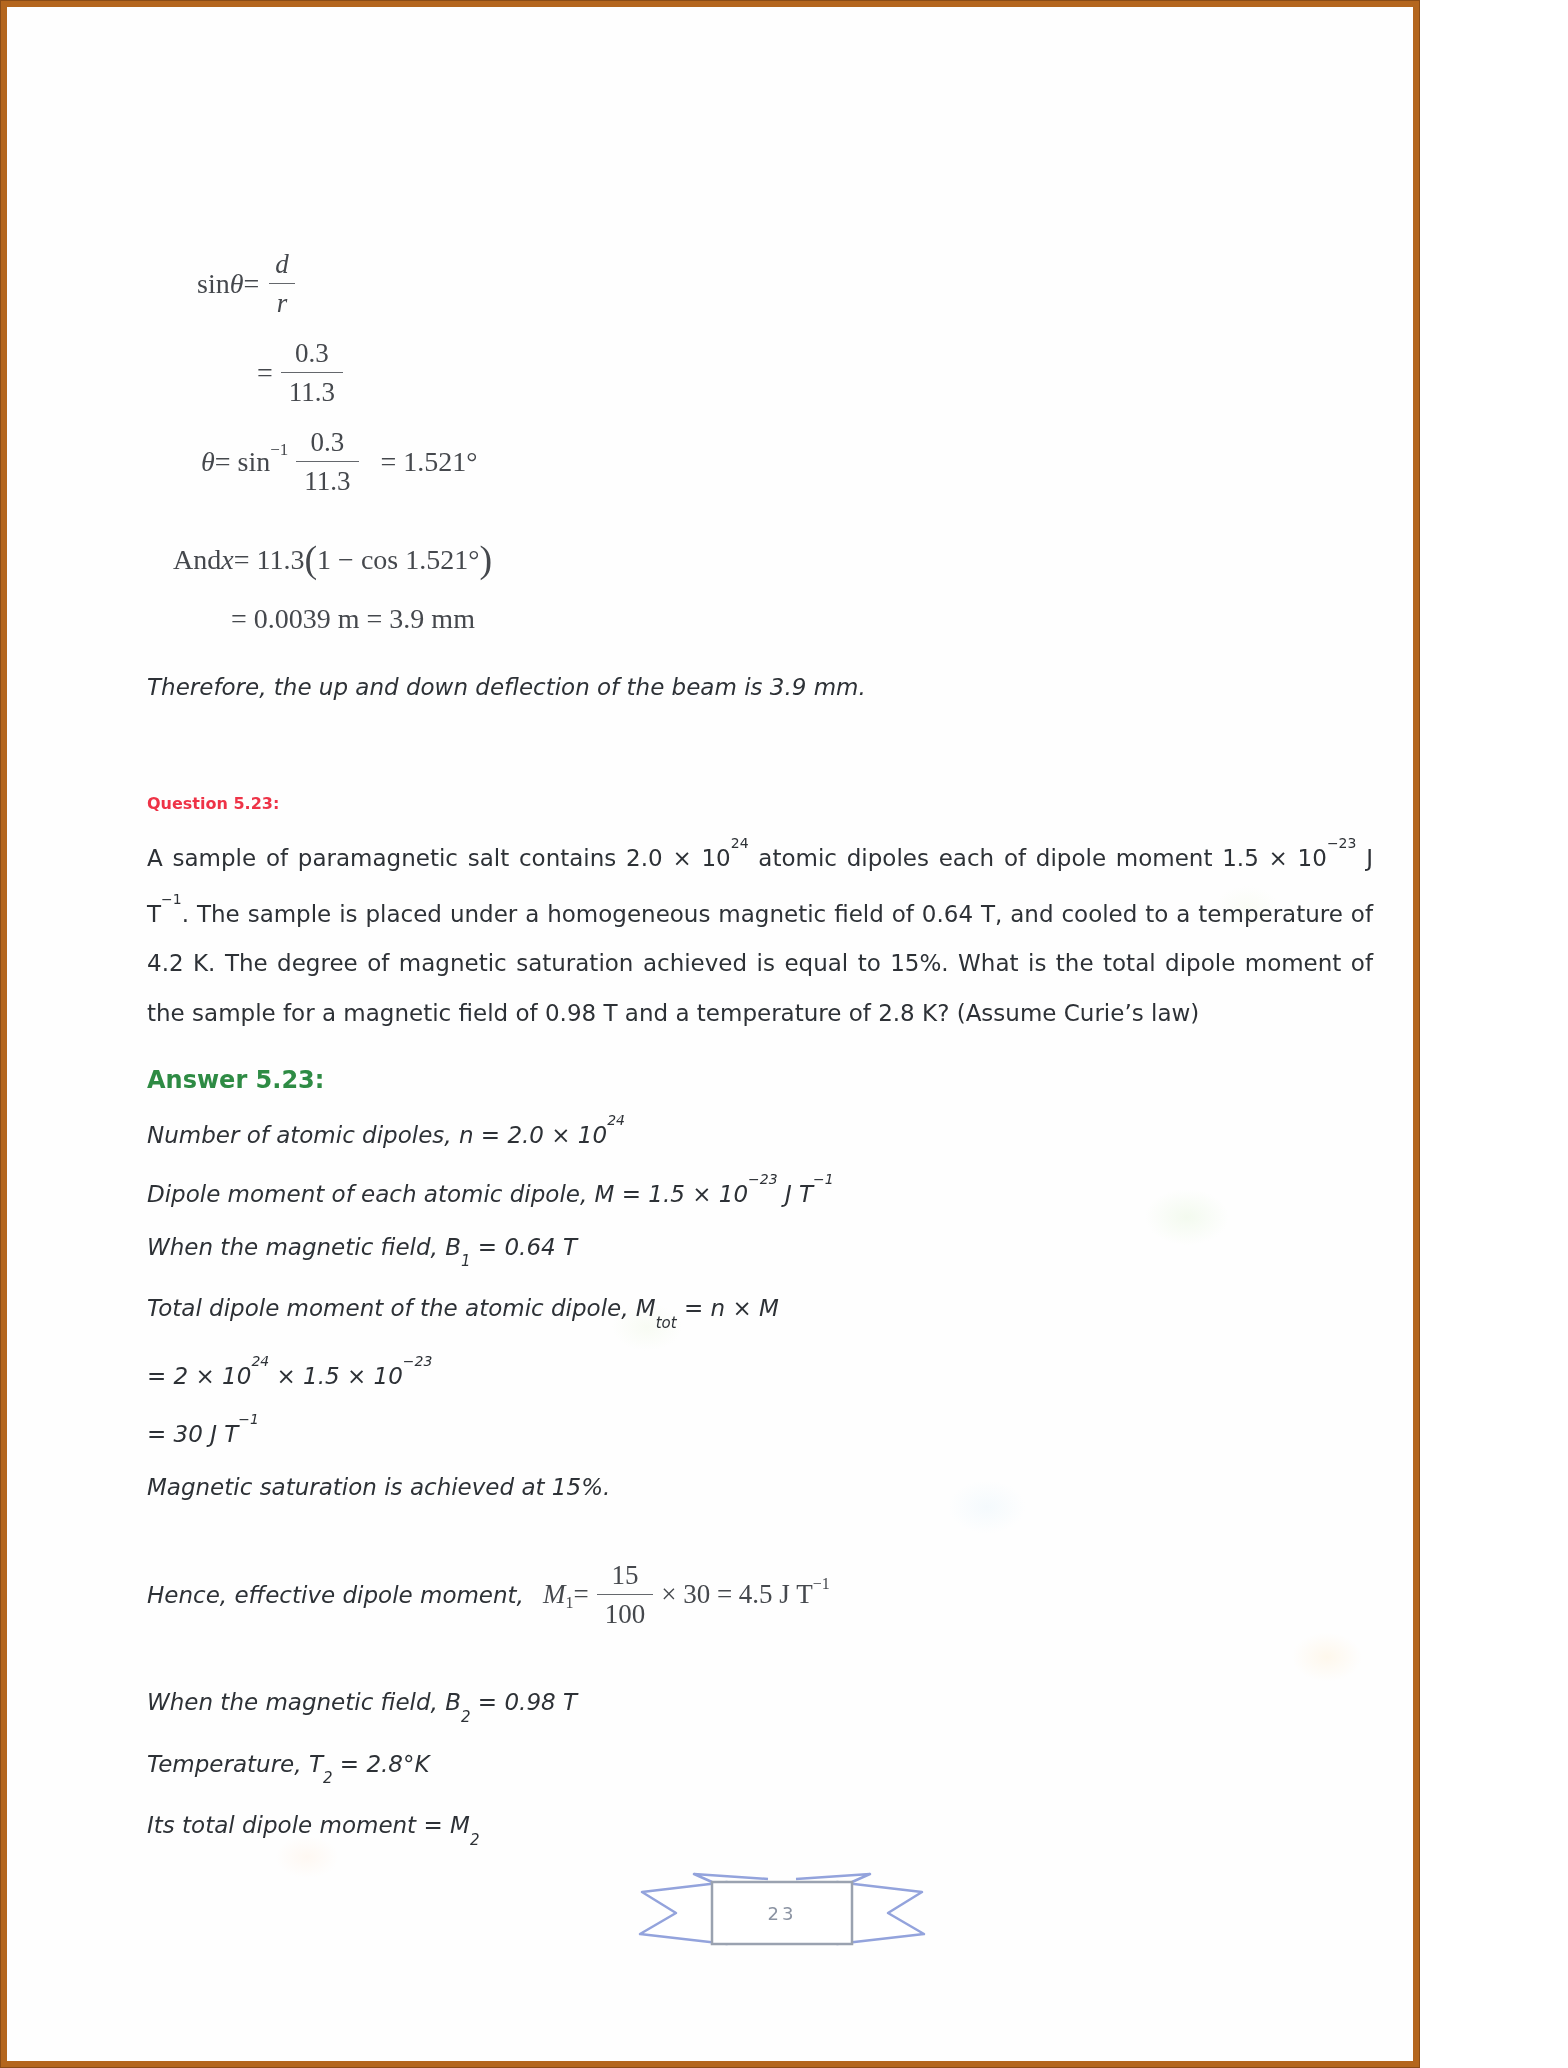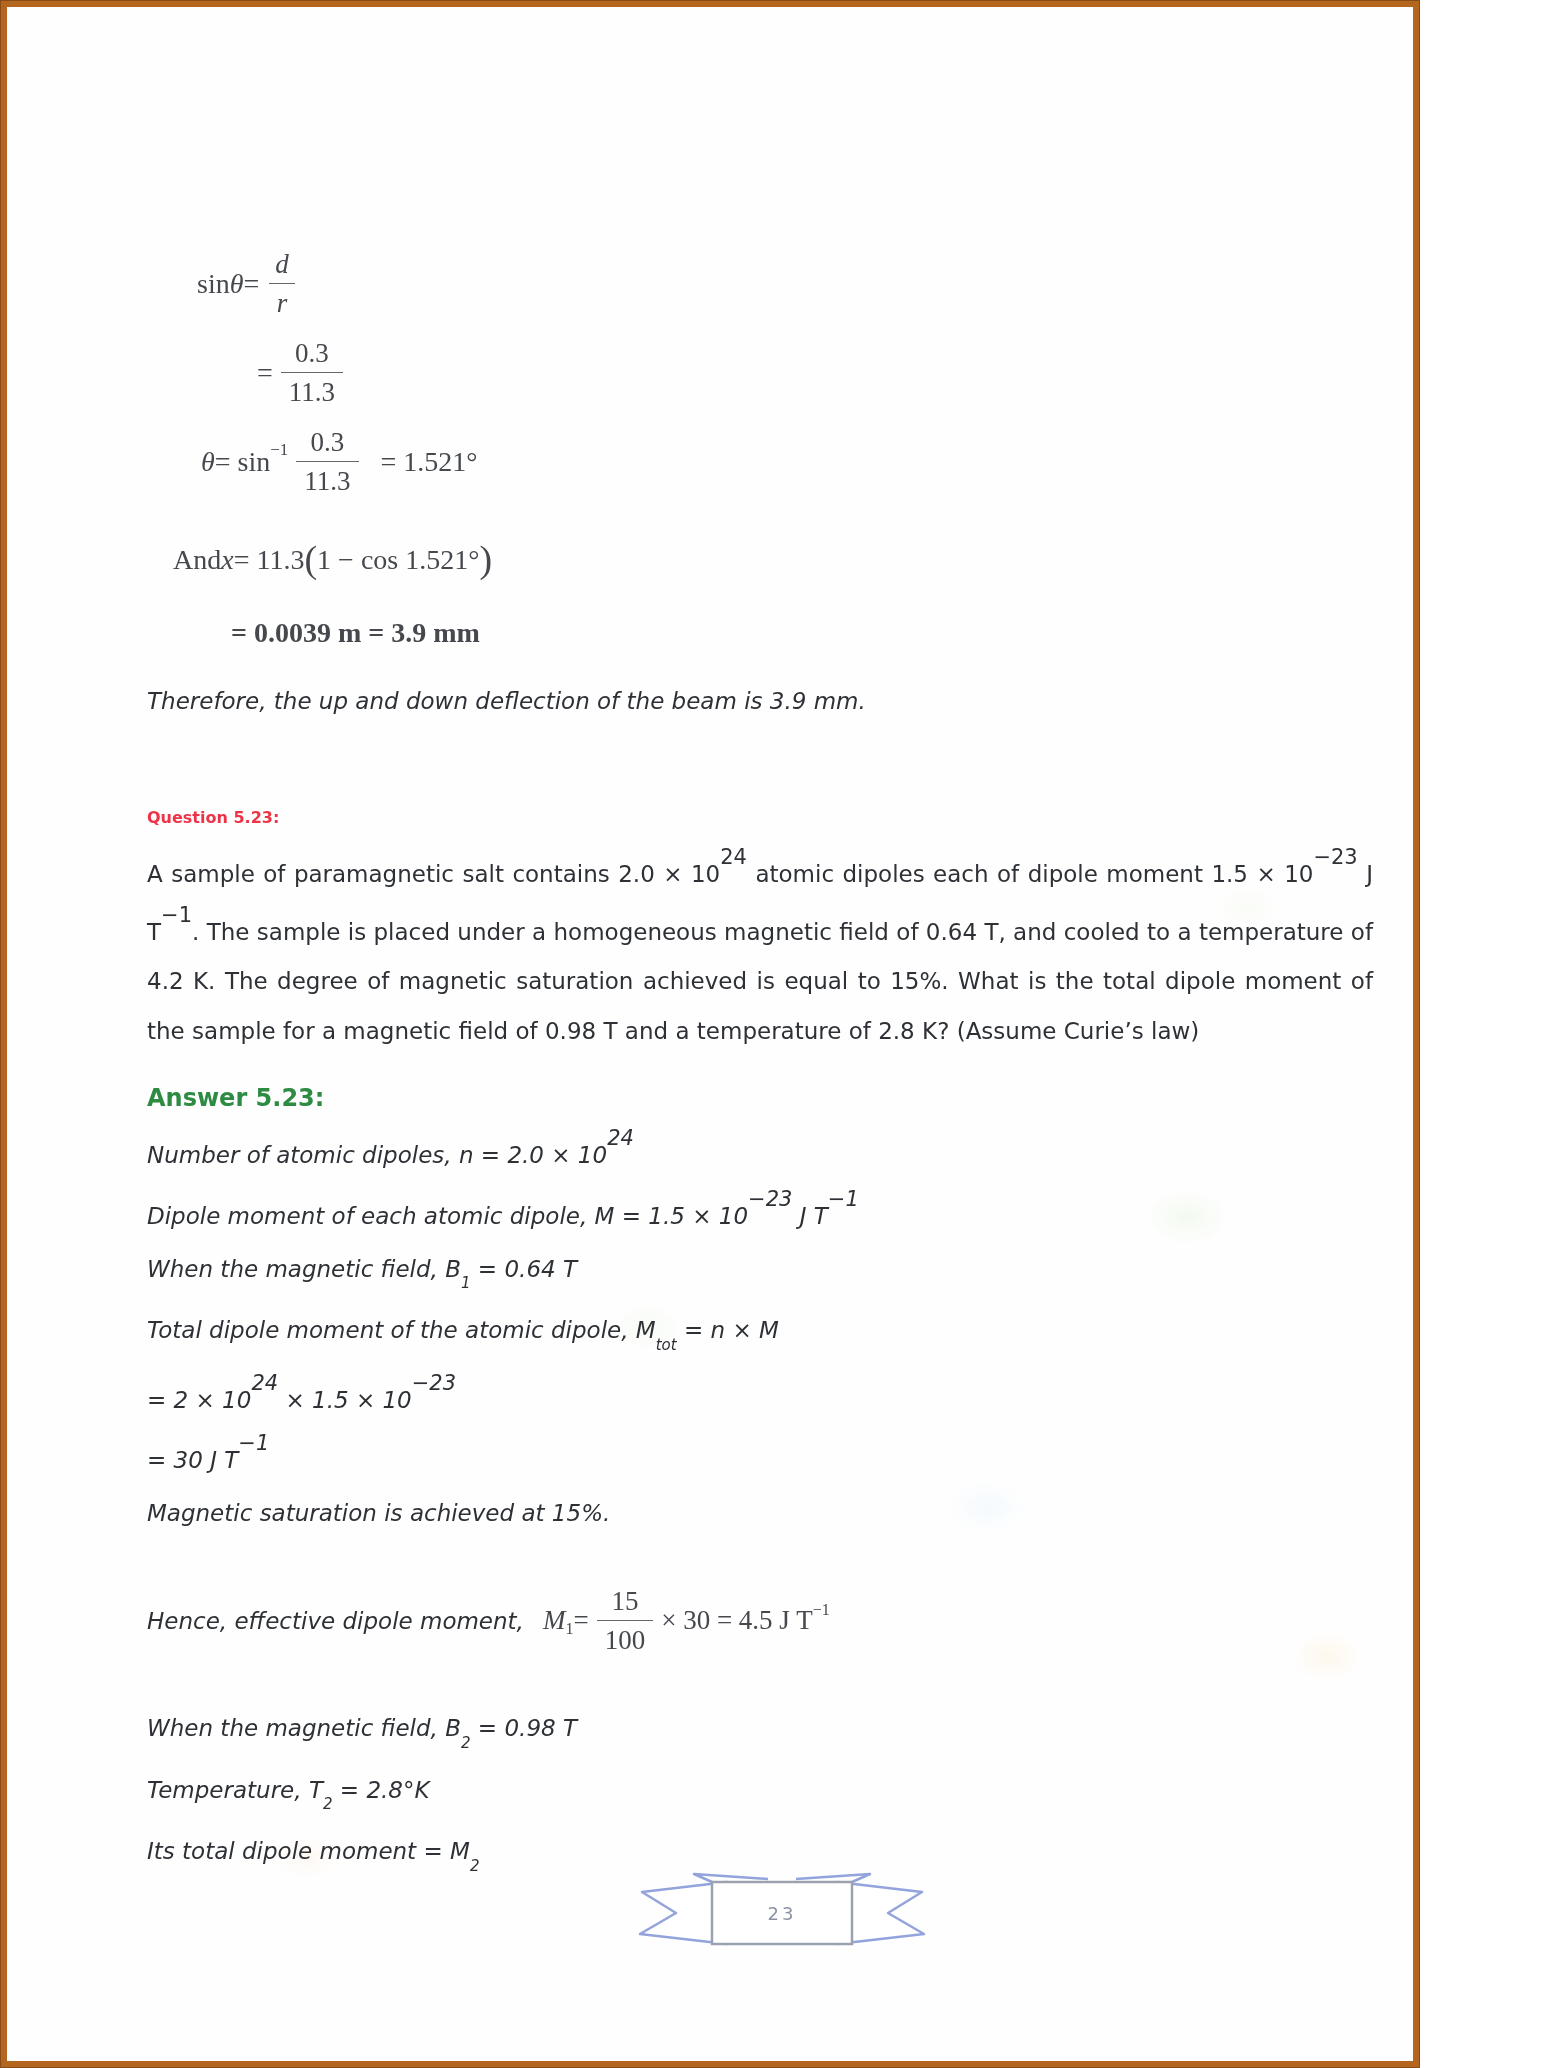--- a/index.html
+++ b/index.html
@@ -29,35 +29,35 @@
   .eq-line { display:flex; align-items:center; }
   .it { font-style:italic; }
   .frac { display:inline-flex; flex-direction:column; align-items:center; margin:0 8px; font-size:27px; }
   .frac .num { padding:0 8px 2px; line-height:34px; }
   .frac .den { border-top:1.6px solid #64676c; padding:2px 8px 0; line-height:34px; }
   .eq sup { font-size:17px; position:relative; top:-12px; font-style:normal; }
   .l1 { margin-top:240px; margin-left:50px; }
   .l2 { margin-top:16px;  margin-left:110px; }
   .l3 { margin-top:16px;  margin-left:54px; }
   .l4 { margin-top:40px;  margin-left:26px; line-height:44px; }
-  .l5 { margin-top:32px;  margin-left:84px; line-height:38px;font-weight:bold; }
+  .l5 { margin-top:18px;  margin-left:84px; line-height:38px; }
   .big-paren { font-size:38px; font-weight:300; position:relative; top:-1px; }
   .eq-post { margin-left:14px; }
 
   
   .plain-line { font-size:23px; line-height:30px;font-style:italic; }
   .therefore { margin-top:34px; }
   .q-heading { margin-top:92px; font-size:16px; font-weight:bold; color:#ee3347; }
   .a-heading { margin-top:28px; font-size:24px; font-weight:bold; color:#2e8b44; }
   .q-paragraph { margin-top:14px; font-size:23px; line-height:50px; text-align:justify; }
   .answer-block { margin-top:20px; }
   .answer-block .plain-line { margin-bottom:23px; }
   .closing-block { margin-top:56px; }
   .closing-block .plain-line { margin-bottom:23px; }
-  .rich sup { font-size:21px; position:relative; top:-9px; }
+  .rich sup { font-size:14px; position:relative; top:-9px; }
   .rich sub { font-size:15px; position:relative; top:6px; }
 
   
   .hence-row { margin-top:56px; display:flex; align-items:center; gap:19px; }
   .hence-formula { font-family:"Liberation Serif","DejaVu Serif",serif; color:#45484d; font-size:27px; display:flex; align-items:center; }
   .hence-formula sub { font-size:16px; position:relative; top:8px; font-style:normal; }
   .hence-formula sup { font-size:16px; position:relative; top:-11px; font-style:normal; }
 
   
   .ribbon { position:absolute; left:625px; top:1859px; width:300px; height:90px; }

